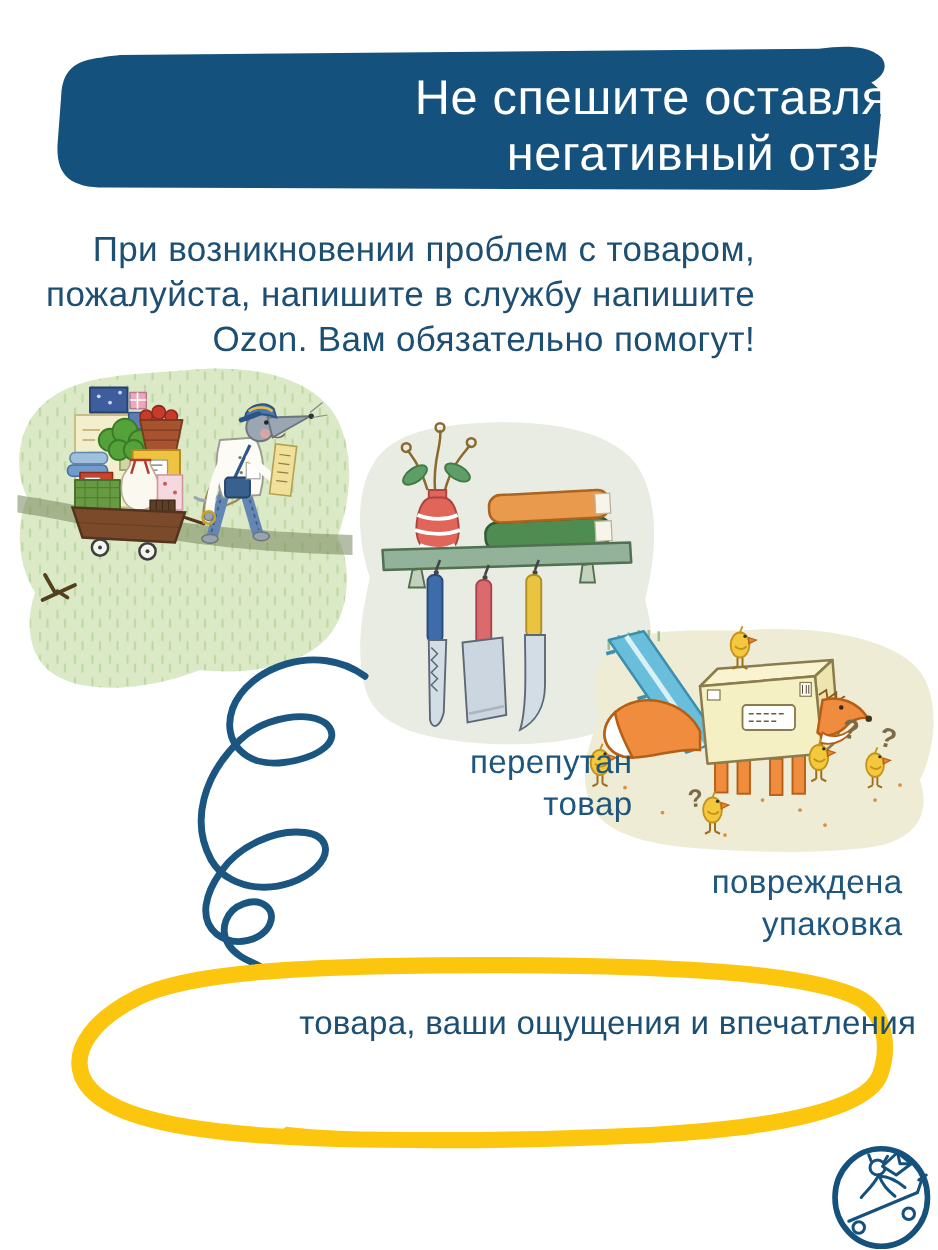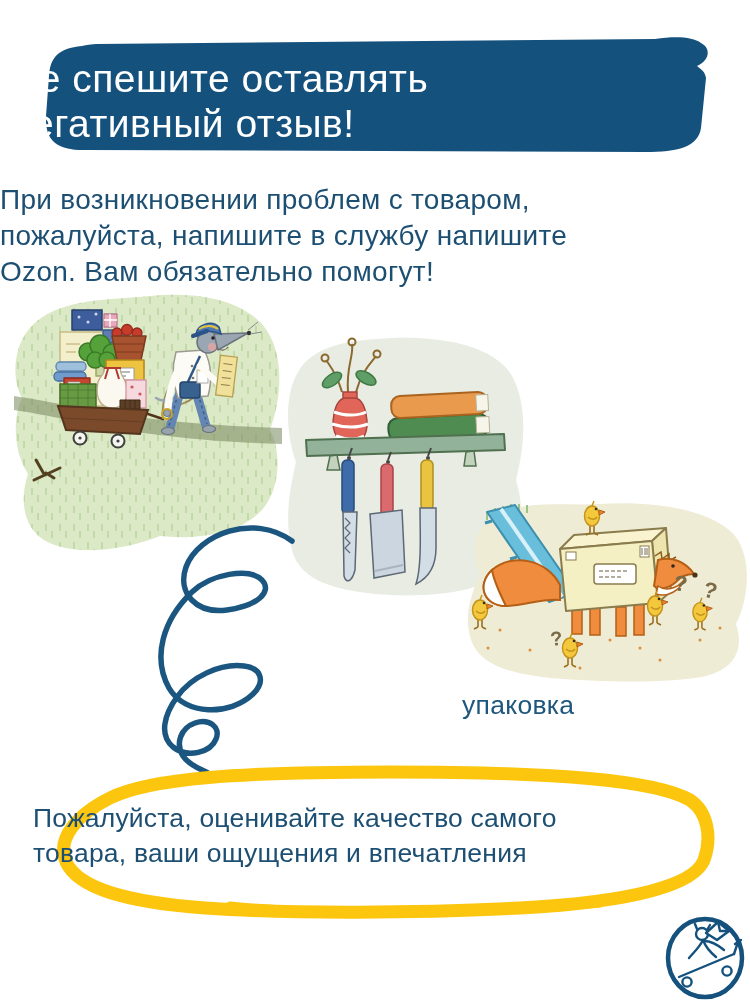--- a/index.html
+++ b/index.html
@@ -1,19 +1,19 @@
 <!DOCTYPE html>
 <html><head>
 <meta charset="utf-8">
 <style>
   html,body{margin:0;padding:0;background:#fff}
   .poster{position:relative;width:750px;height:1000px;background:#ffffff;overflow:hidden;
           font-family:"Liberation Sans",sans-serif}
   .art{position:absolute;left:0;top:0}
-  .txt{position:absolute;text-align:left;color:#1d4f73}
+  .txt{position:absolute;text-align:right;color:#1d4f73}
   .title{left:10px;width:740px;top:56px;font-size:39px;line-height:45px;font-weight:500;
          color:#ffffff;letter-spacing:.5px}
   .intro{left:0;width:604px;top:182px;font-size:28px;line-height:36px;font-weight:500;letter-spacing:.3px}
   .cap{font-size:26.5px;line-height:34px;font-weight:500;color:#1e567d;letter-spacing:.3px}
   .cap1{left:22px;width:260px;top:488px}
   .cap2{left:246px;width:260px;top:592px}
   .cap3{left:462px;width:260px;top:688px}
   .note{left:33px;width:700px;top:801px;font-size:26.5px;line-height:35px;font-weight:500;letter-spacing:.2px}
 </style>
 </head>
@@ -286,23 +286,27 @@
   <div>негативный отзыв!</div>
 </div>
 
 <div class="txt intro">
   <div>При возникновении проблем с товаром,</div>
   <div>пожалуйста, напишите в службу напишите</div>
   <div>Ozon. Вам обязательно помогут!</div>
 </div>
 
 
+<div class="txt cap cap2">
+  <div>перепутан</div>
+  <div>товар</div>
+</div>
 
 <div class="txt cap cap3">
+  <div>повреждена</div>
   <div>упаковка</div>
 </div>
 
 <div class="txt note">
-  <div>Пожалуйста, оценивайте качество самого</div>
   <div>товара, ваши ощущения и впечатления</div>
 </div>
 
 </div>
 
 </body></html>

